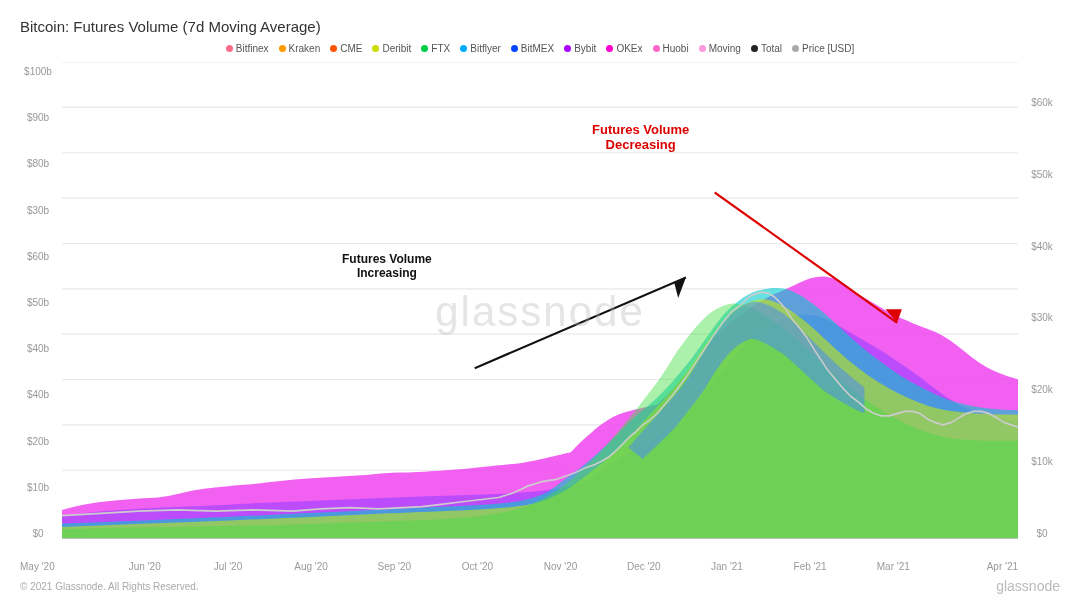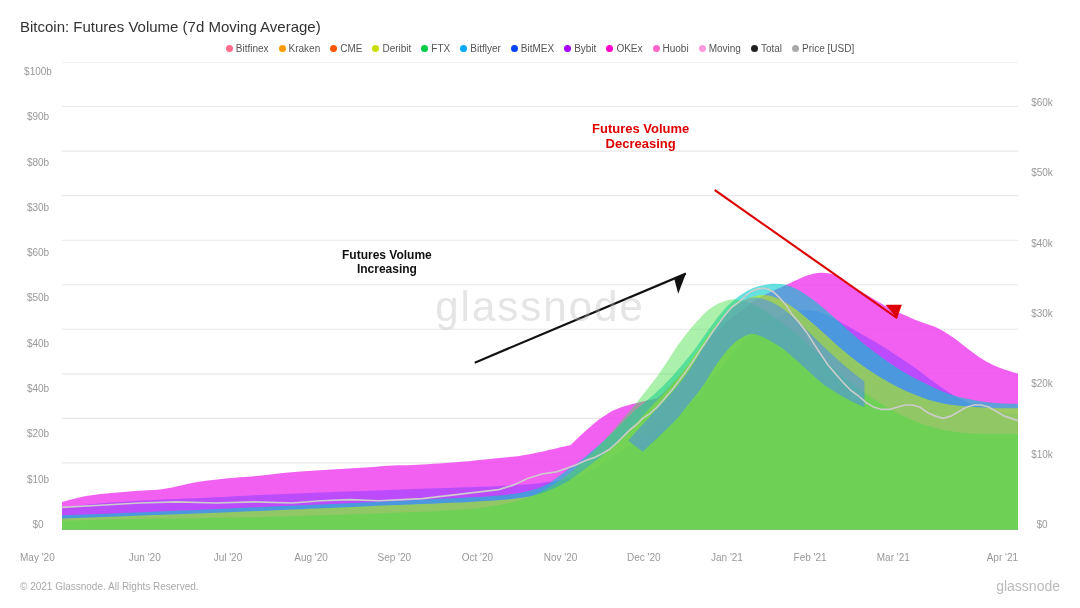--- a/index.html
+++ b/index.html
@@ -114,21 +114,21 @@
       font-size: 13px;
       font-weight: 700;
       color: #e00;
       text-align: center;
       pointer-events: none;
     }
     .footer {
       display: flex;
       justify-content: space-between;
       align-items: center;
-      margin-top: 15px;
+      margin-top: 6px;
       font-size: 10px;
       color: #aaa;
       gap: 28px;
     }
     .footer-logo {
       font-size: 14px;
       font-weight: 300;
       color: #bbb;
     }
     .x-labels-row {

